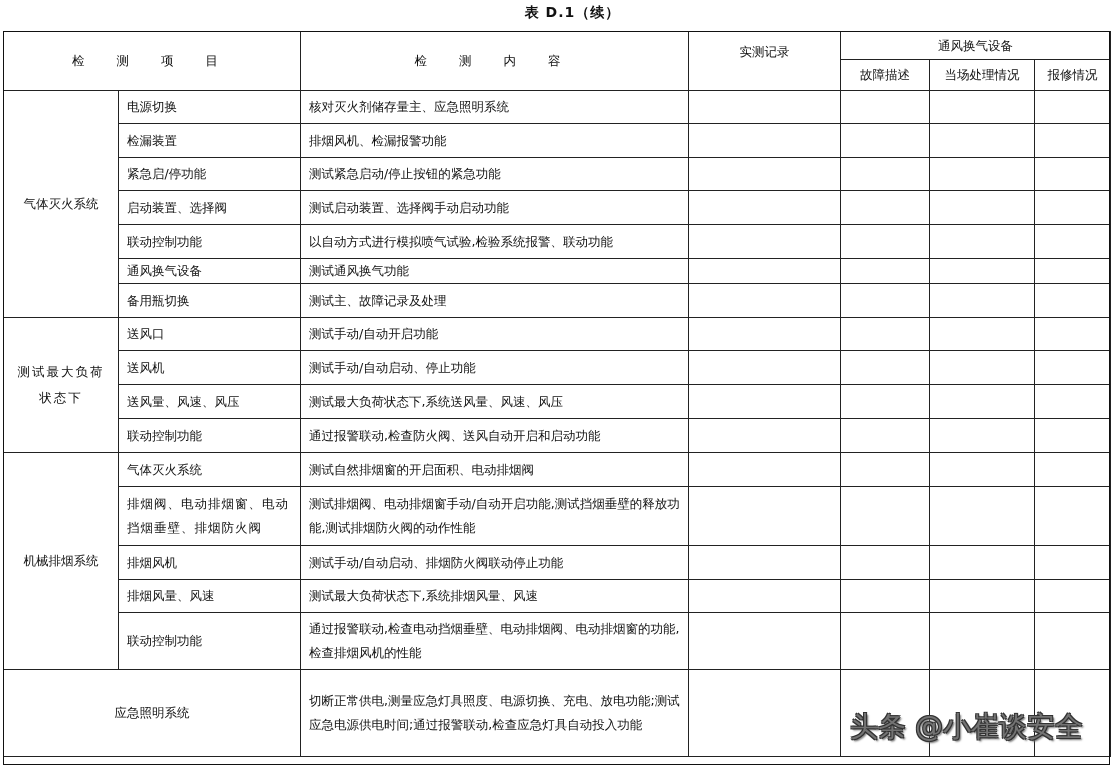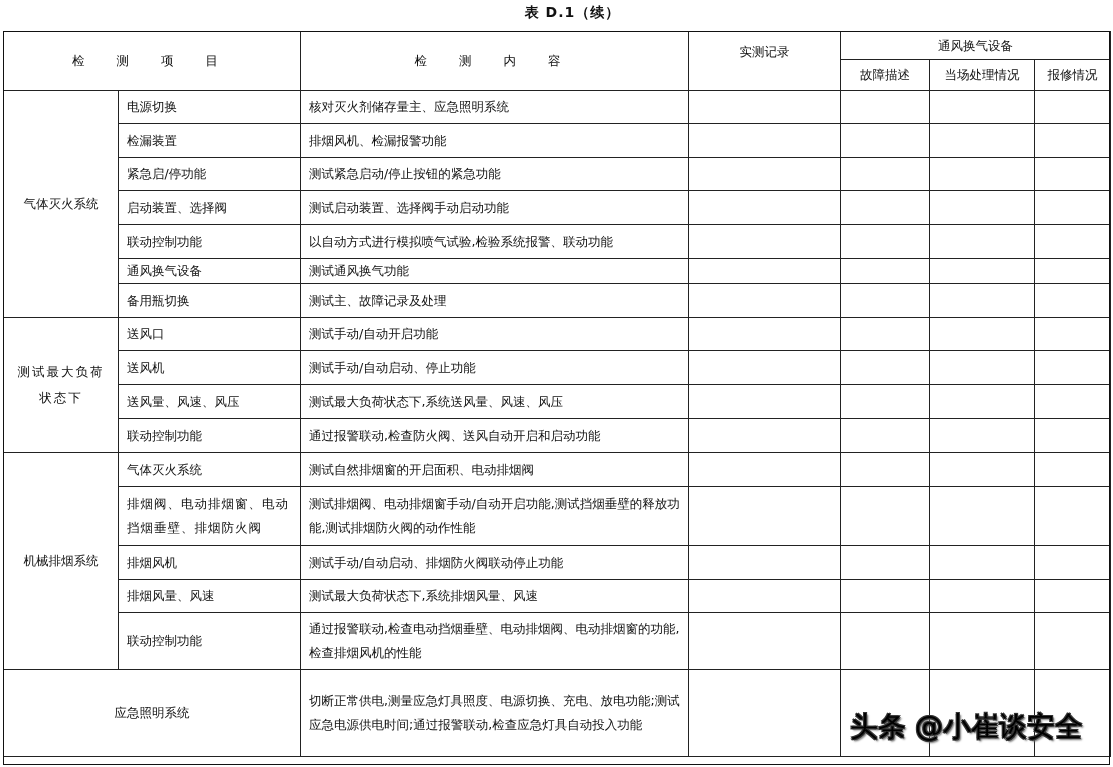--- a/index.html
+++ b/index.html
@@ -9,21 +9,21 @@
                font-size: 14px; font-weight: bold; letter-spacing: 1px; }
     table.main { position: absolute; top: 31px; left: 3px; border-collapse: collapse;
                  table-layout: fixed; width: 1107px; }
     table.main td, table.main th { border: 1px solid #222; font-size: 12.5px; padding: 0 8px;
                  font-weight: normal; line-height: 24px; vertical-align: middle; }
     table.main thead th { text-align: center; }
     th.thick-top, td.thick-top { border-top: 2px solid #111; }
     .spaced { letter-spacing: 14px; }
     td.group { text-align: center; }
     td.wrap { line-height: 24px; padding-top: 3px; padding-bottom: 3px; }
-    .watermark { position: absolute; left: 850px; top: 708px; font-size: 28px; color: #000000;
+    .watermark { position: absolute; left: 850px; top: 708px; font-size: 28px; color: #737373;
                  font-family: "DejaVu Sans", sans-serif;
                  text-shadow: -1px -1px 0 #333, 1px -1px 0 #333, -1px 1px 0 #333, 1px 1px 0 #333, 2px 2px 2px #666;
                  letter-spacing: 0px; white-space: nowrap; }
     .outer { position:absolute; top:31px; left:3px; width:1107px; height:734px; border:1px solid #111; box-sizing:border-box; pointer-events:none; }
   </style>
 </head>
 <body>
 
 <div class="caption">表 D.1（续）</div>
 

